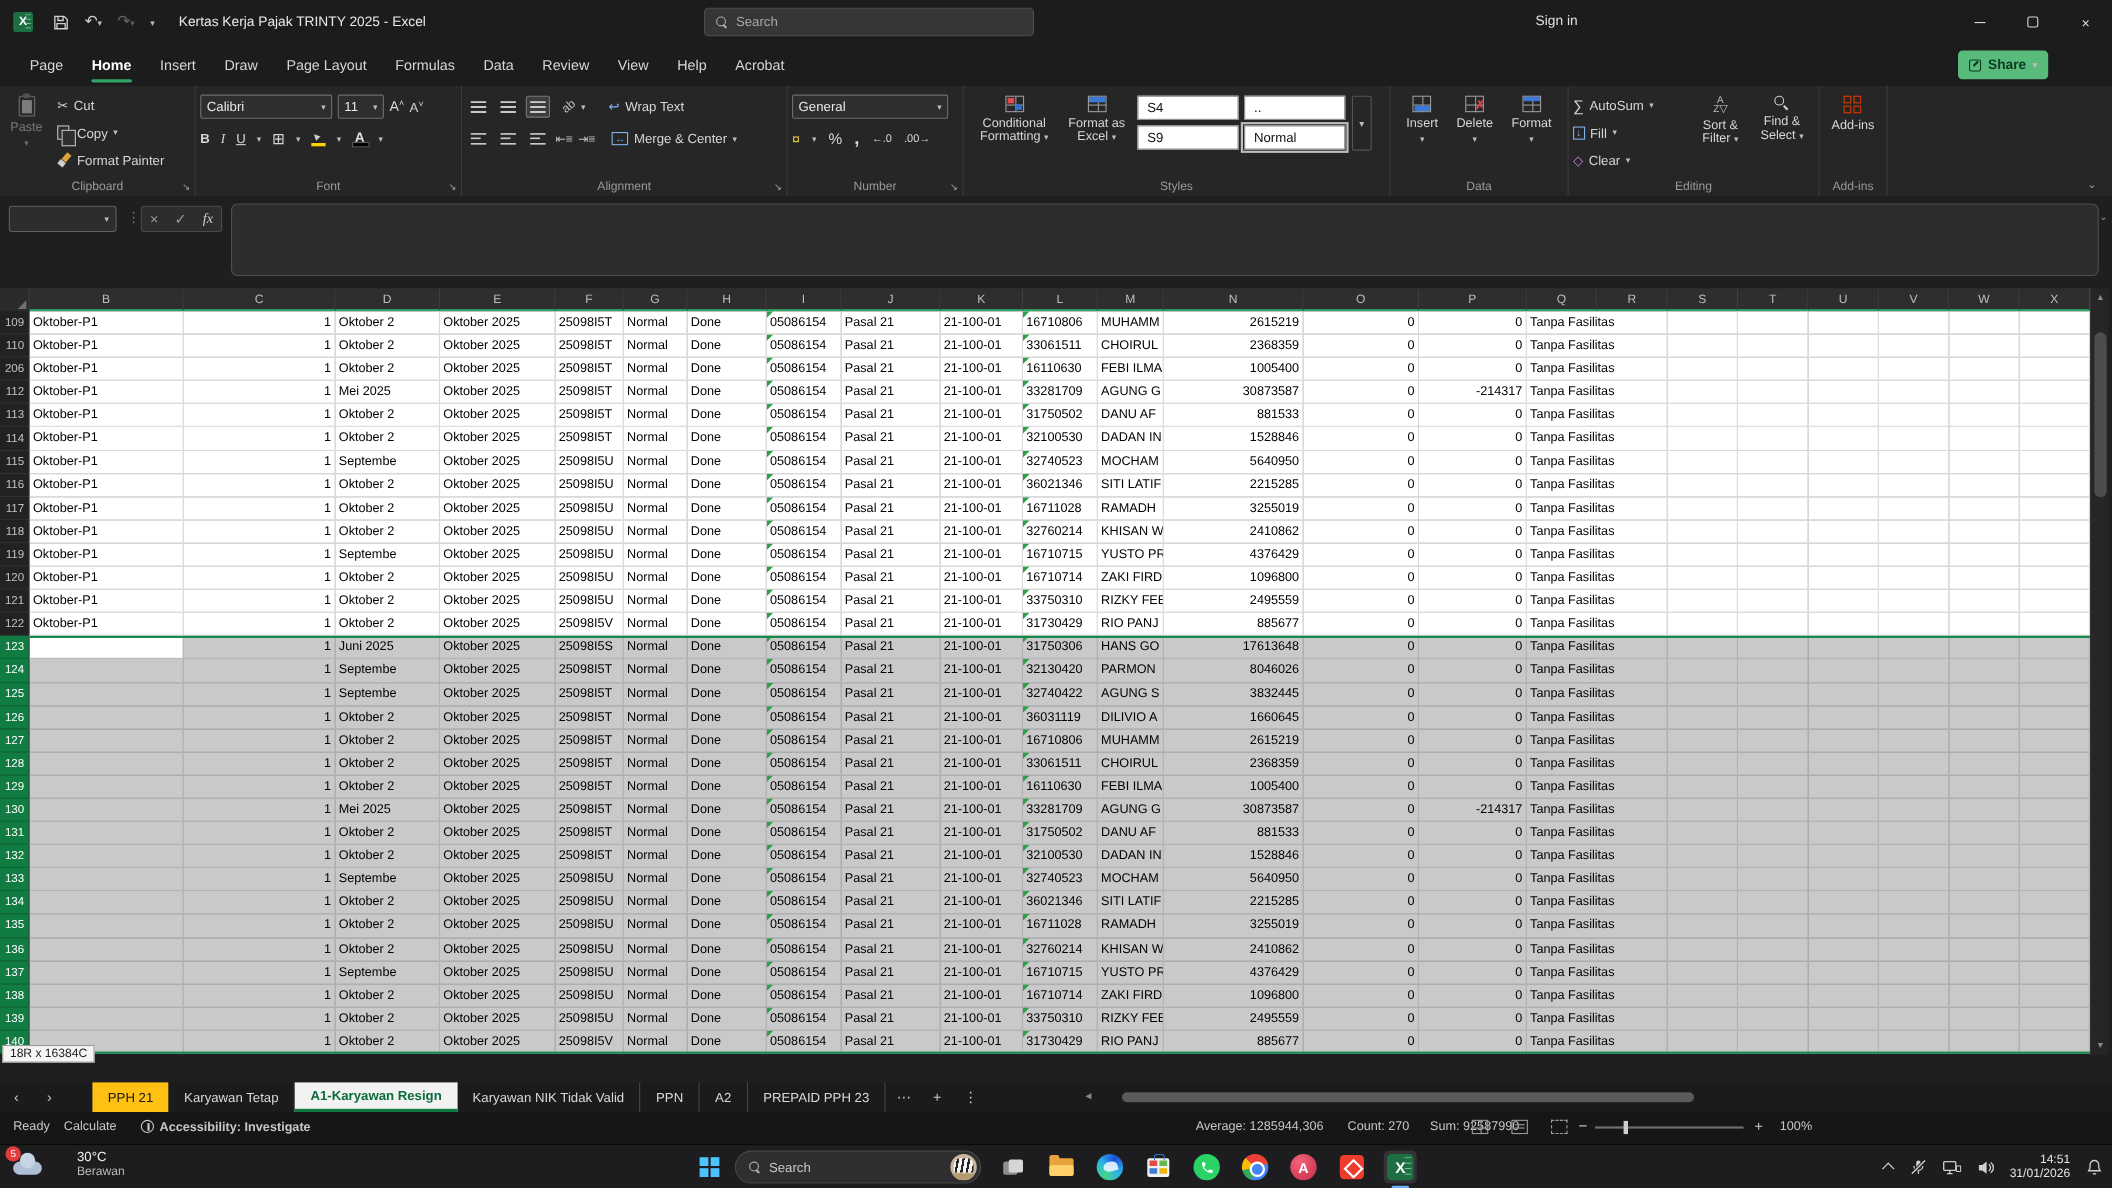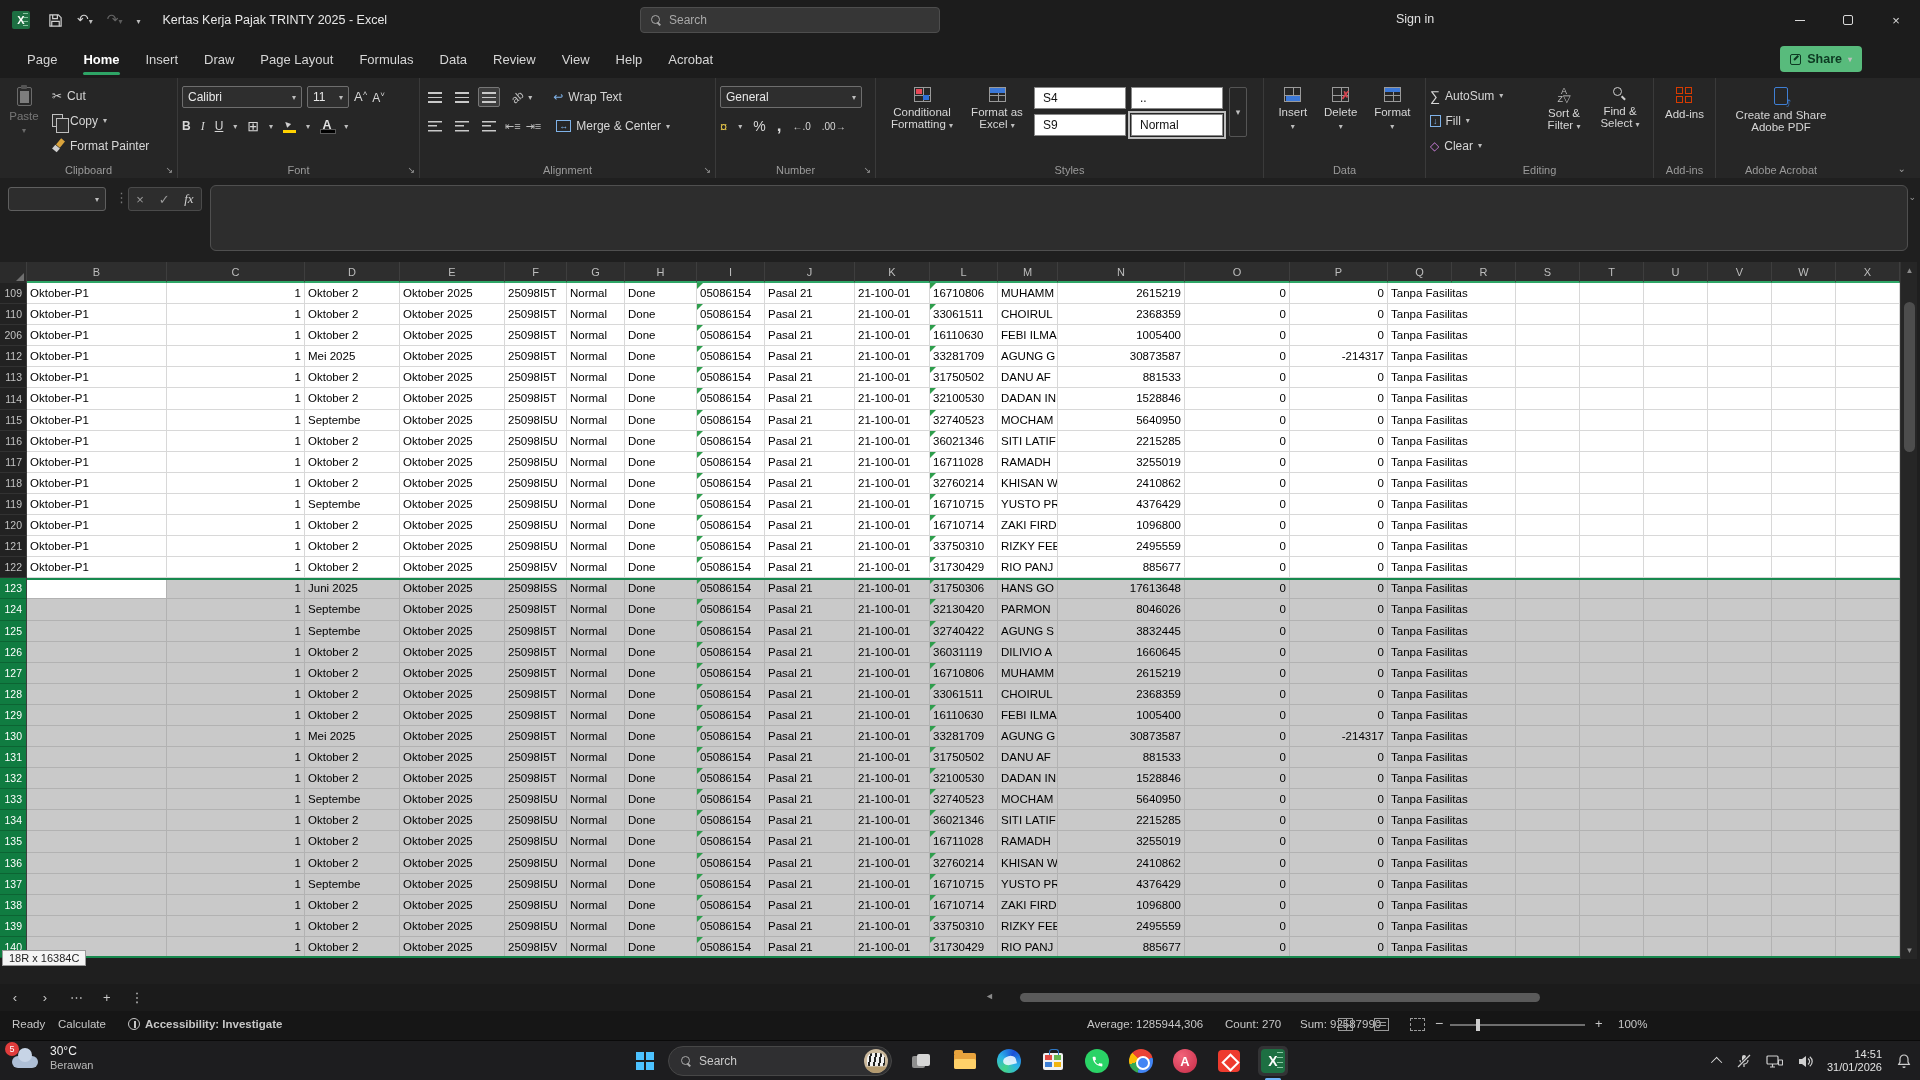--- a/index.html
+++ b/index.html
@@ -150,21 +150,21 @@
   .acc-ico::after{ content:""; position:absolute; left:5px; top:2px; width:1.5px; height:7px; background:#c7c7c7; }
 
   
   #taskbar { position:absolute; top:1040px; left:0; width:1920px; height:40px; background:#1d1d1f; border-top:1px solid #0a0a0a; }
   #weather { position:absolute; left:8px; top:3px; display:flex; gap:8px; align-items:center; }
   .cloud { position:relative; width:34px; height:24px; }
   .cloud::before { content:""; position:absolute; left:4px; bottom:2px; width:26px; height:12px; background:#aebfd6; border-radius:8px; }
   .cloud::after { content:""; position:absolute; left:10px; bottom:8px; width:14px; height:14px; background:#c7d4e6; border-radius:50%; }
   .wbadge { position:absolute; left:-3px; top:-4px; width:14px; height:14px; background:#e03c3c; color:#fff; border-radius:50%;
             font-size:9px; display:flex; align-items:center; justify-content:center; z-index:2;}
-  #weather .wtxt { line-height:14px; }
+  #weather .wtxt { line-height:14px;margin-left:20px; }
   #weather .t { color:#efefef; font-size:12px; }
   #weather .d { color:#b9b9b9; font-size:11px; }
   .tb-ico { position:absolute; top:5px; width:30px; height:30px; display:flex; align-items:center; justify-content:center; border-radius:5px; }
   .start-ico { display:grid; grid-template-columns:8px 8px; grid-template-rows:8px 8px; gap:2px; }
   .start-ico span { background:#4cc2ff; }
   #tb-search2 { position:absolute; left:668px; top:5px; width:224px; height:30px; background:#2f2f31; border:1px solid #474747;
                 border-radius:15px; display:flex; align-items:center; padding:0 3px 0 12px; color:#c9c9c9; font-size:12px; gap:8px;}
   .zebra { margin-left:auto; width:24px; height:24px; border-radius:12px; overflow:hidden; position:relative; background:#c9b79b; }
   .zebra::before{ content:""; position:absolute; left:3px; top:4px; width:18px; height:13px; border-radius:6px 6px 2px 2px;
                   background:repeating-linear-gradient(100deg, #f2f2f2 0 3px, #222 3px 5px); }
@@ -453,27 +453,20 @@
             <span></span>
             <span></span>
             <span></span>
             <span></span>
           </span>
         <span>Add-ins</span>
       </div>
       <div class="glabel">Add-ins</div>
     </div>
 
-    <div class="rgroup" style="width:130px; border-right:none;">
-      <div class="bigbtn twoline" style="width:100%;">
-        <span class="pagefold"></span>
-        <span><span>Create and Share</span><br><span>Adobe PDF</span></span>
-      </div>
-      <div class="glabel">Adobe Acrobat</div>
-    </div>
 
     <div style="position:absolute; right:14px; bottom:4px; color:#9a9a9a; font-size:10px;">⌄</div>
   </div>
 
   <div id="formulabar">
     <div id="name-box">
         <span></span>
         <span class="dd">▾</span>
       </div>
     <div id="fb-dots">⋮</div>
@@ -1321,20 +1314,29 @@
       <div class="varrow">▲</div>
       <div id="vthumb"></div>
       <div class="varrow down">▼</div>
     </div>
   </div>
   <div id="range-tooltip">18R x 16384C</div>
 
   <div id="tabsrow">
     <span class="tabnav">‹</span>
     <span class="tabnav">›</span>
+    <div id="sheet-tabs">
+        <div class="stab yellow">PPH 21</div>
+        <div class="stab">Karyawan Tetap</div>
+        <div class="stab active">A1-Karyawan Resign</div>
+        <div class="stab">Karyawan NIK Tidak Valid</div>
+        <div class="stab">PPN</div>
+        <div class="stab">A2</div>
+        <div class="stab">PREPAID PPH 23</div>
+      </div>
     <span class="tabmisc">⋯</span>
     <span class="tabmisc">+</span>
     <span class="tabmisc">⋮</span>
     <div id="hscroll">
       <span id="hs-left">◄</span>
       <div id="hthumb"></div>
     </div>
   </div>
 
   <div id="statusbar">

